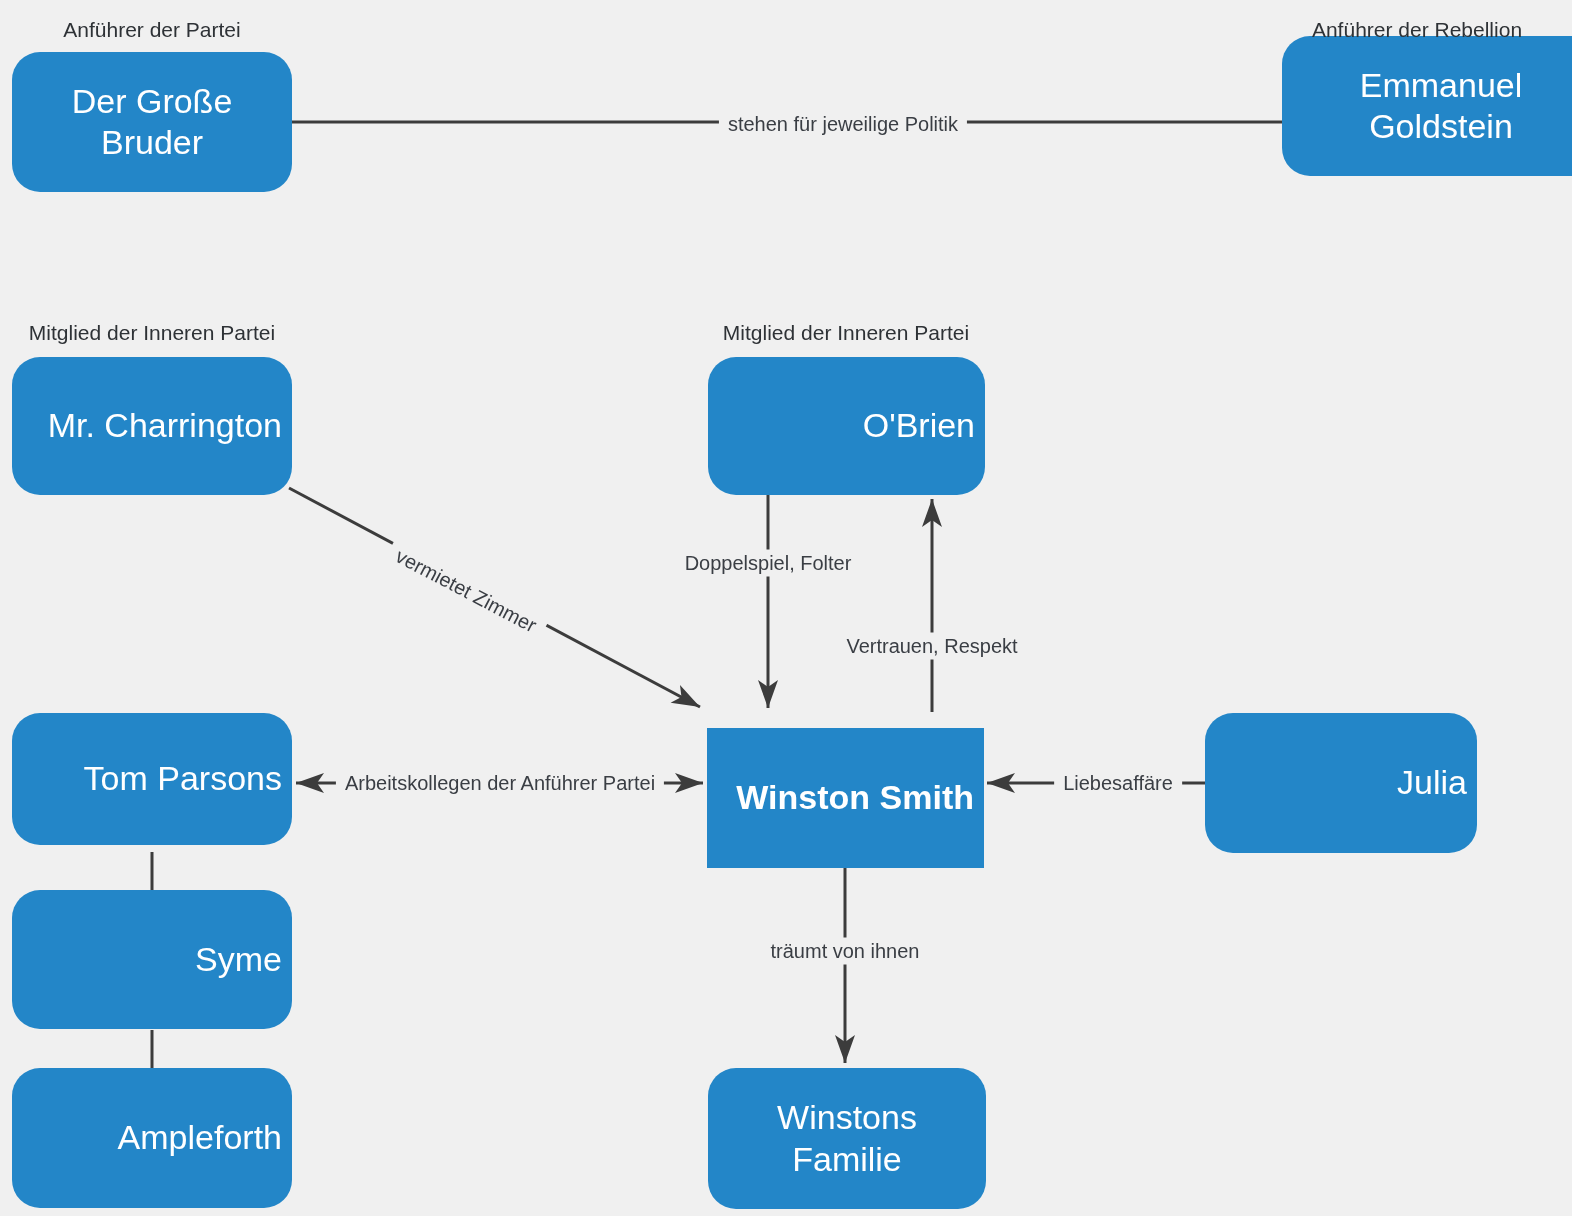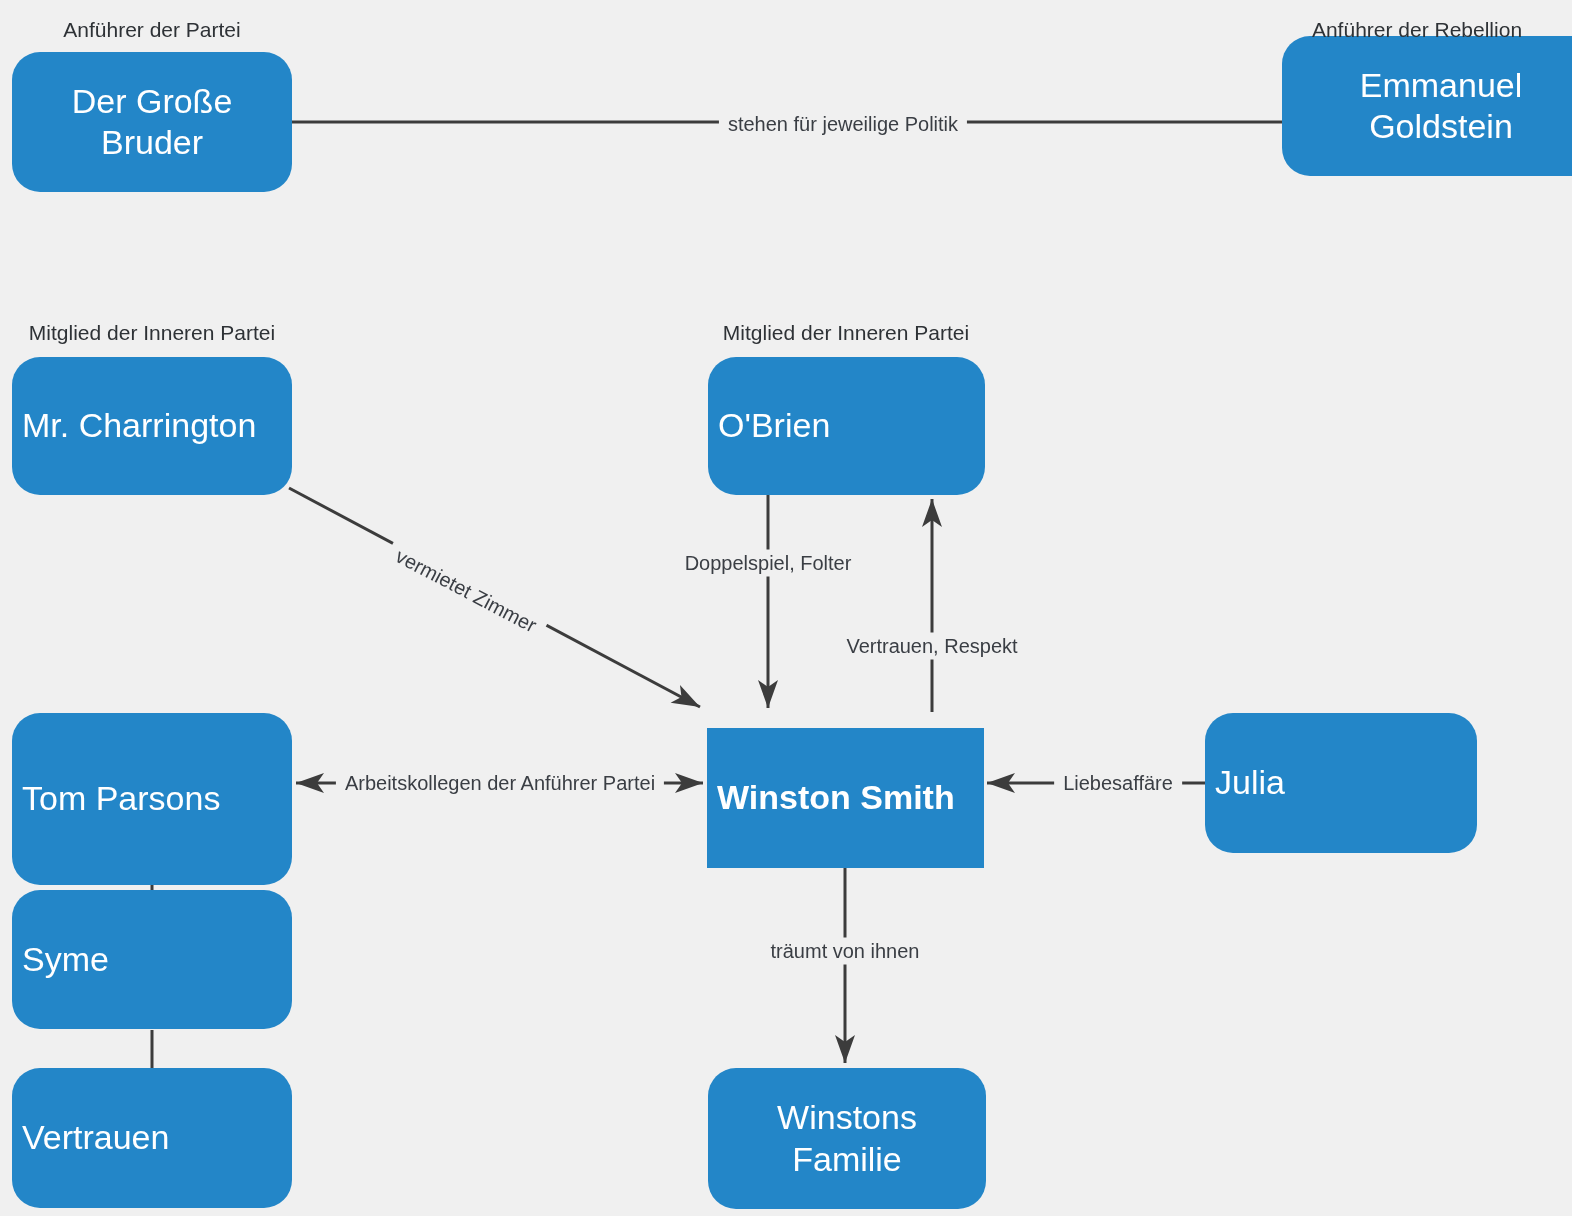--- a/index.html
+++ b/index.html
@@ -18,21 +18,21 @@
     overflow:hidden;
   }
   .canvas{position:relative;width:1572px;height:1216px;padding-left:31px;}
   svg.edges{position:absolute;left:0;top:0;z-index:1;}
   svg.edges line{stroke:var(--edge);stroke-width:3;}
   .arrowhead{fill:var(--edge);stroke:none;}
   .node{
     position:absolute;z-index:2;
     background:var(--node-fill);
     color:var(--node-text);
-    display:flex;align-items:center;justify-content:flex-start;
+    display:flex;align-items:center;justify-content:flex-end;
     text-align:center;
     font-size:34px;line-height:1.22;
     border-radius:28px;
     box-sizing:border-box;
     padding:0 10px;
   }
   .node.sharp{border-radius:0;font-weight:bold;margin-top:16px;}
   .annotation{
     position:absolute;z-index:3;
     transform:translate(-50%,-50%);
@@ -84,31 +84,31 @@
   </div>
   <div class="node" style="left:708px;top:357px;width:277px;height:138px">
     <span>O'Brien</span>
   </div>
   <div class="node" style="left:12px;top:357px;width:280px;height:138px">
     <span>Mr. Charrington</span>
   </div>
   <div class="node sharp" style="left:707px;top:712px;width:277px;height:140px">
     <span>Winston Smith</span>
   </div>
-  <div class="node" style="left:12px;top:713px;width:280px;height:172px">
+  <div class="node" style="left:12px;top:713px;width:280px;height:132px">
     <span>Tom Parsons</span>
   </div>
   <div class="node" style="left:1205px;top:713px;width:272px;height:140px">
     <span>Julia</span>
   </div>
   <div class="node" style="left:12px;top:890px;width:280px;height:139px">
     <span>Syme</span>
   </div>
   <div class="node" style="left:12px;top:1068px;width:280px;height:140px">
-    <span>Vertrauen</span>
+    <span>Ampleforth</span>
   </div>
   <div class="node" style="left:708px;top:1068px;width:278px;height:141px">
     <span>Winstons Familie</span>
   </div>
 
   <div class="edge-label" style="left:843px;top:124px">stehen für jeweilige Politik</div>
   <div class="edge-label rot28" style="left:466px;top:591px">vermietet Zimmer</div>
   <div class="edge-label" style="left:768px;top:563px">Doppelspiel, Folter</div>
   <div class="edge-label" style="left:932px;top:646px">Vertrauen, Respekt</div>
   <div class="edge-label" style="left:500px;top:783px">Arbeitskollegen der Anführer Partei</div>

